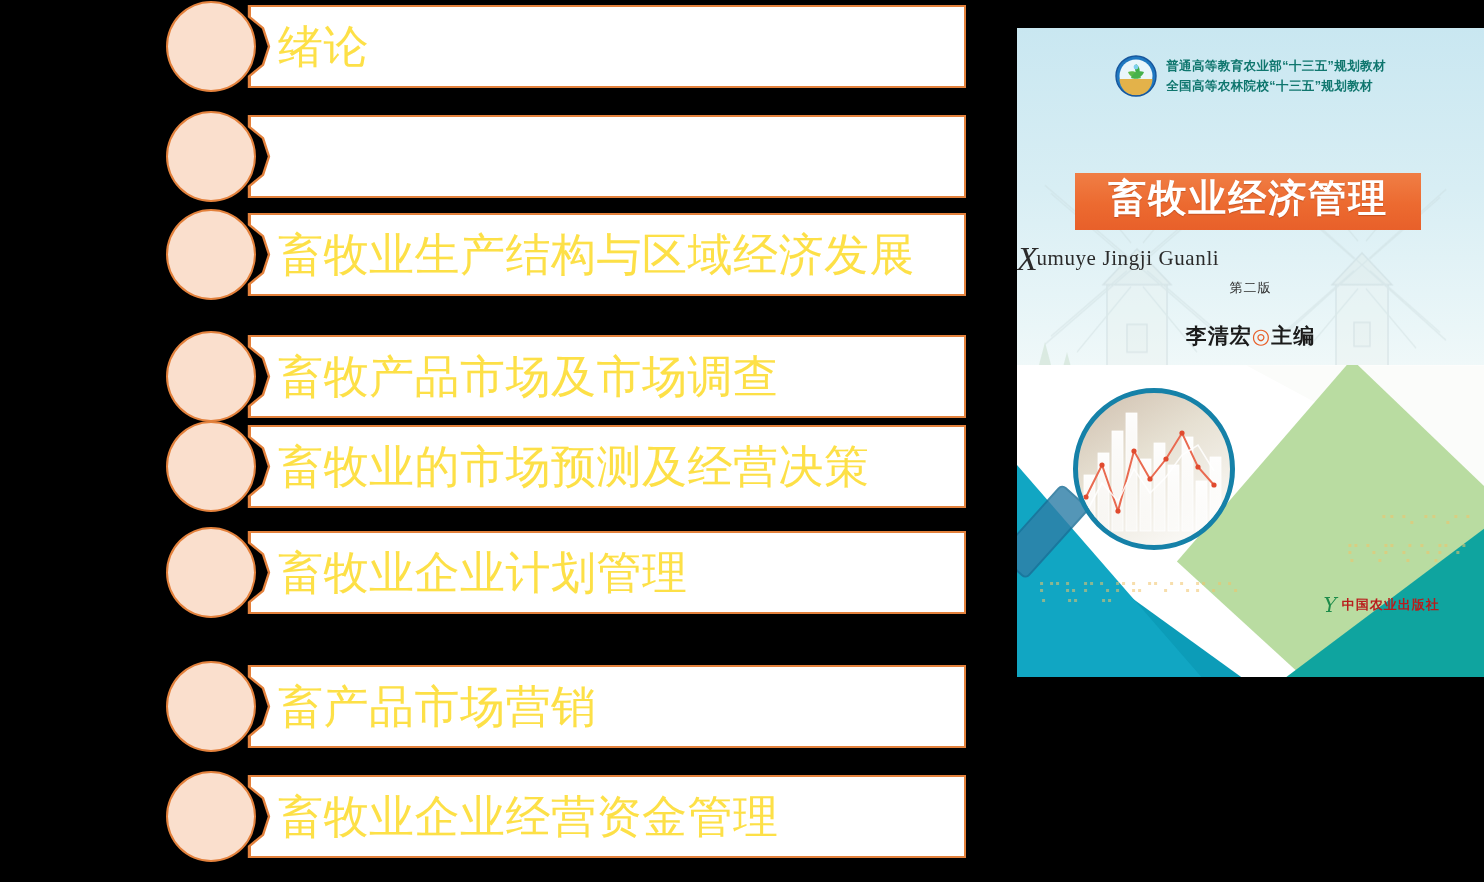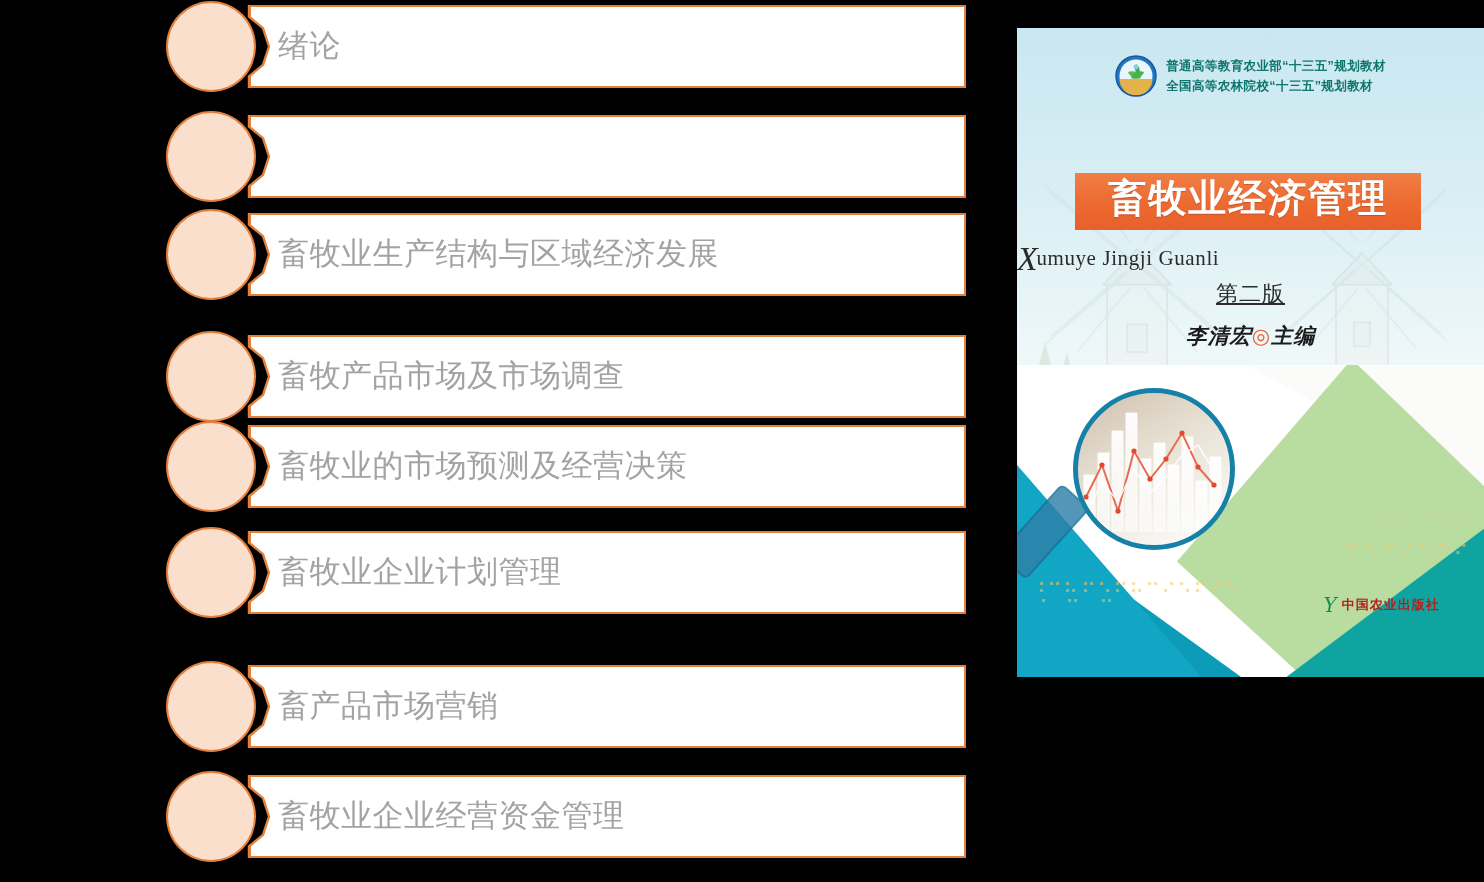--- a/index.html
+++ b/index.html
@@ -70,23 +70,23 @@
     z-index: 3;
   }
   .chapter-label {
     position: absolute;
     left: 112px;
     top: 4px;
     height: 83px;
     right: 8px;
     display: flex;
     align-items: center;
-    font-size: 31px;
+    font-size: 45px;
     line-height: 1.1;
-    color: #a3a3a3;
+    color: #fde047;
     letter-spacing: 0.5px;
     white-space: nowrap;
     z-index: 4;
   }
 
   
   #book-cover {
     position: absolute;
     left: 1017px;
     top: 28px;
@@ -216,38 +216,36 @@
     font-size: 34px;
     font-style: italic;
     vertical-align: -5px;
     margin-right: -2px;
   }
   .cover-edition {
     position: absolute;
     left: 0; top: 38.6%;
     width: 100%;
     text-align: center;
-    font-size: 22px;
+    font-size: 13px;
     color: #2b2b2b;
     letter-spacing: 1px;
     z-index: 6;
-    text-decoration: underline;
   }
   .cover-author {
     position: absolute;
     left: 0; top: 45.3%;
     width: 100%;
     text-align: center;
     font-size: 21px;
     font-weight: bold;
     color: #1b1b1b;
     letter-spacing: 1px;
     z-index: 6;
     white-space: nowrap;
-    font-style: italic;
   }
   .cover-author .author-dot { color: #E8602A; }
 
   
   .magnifier {
     position: absolute;
     left: 12%; top: 55.5%;
     width: 162px; height: 162px;
     z-index: 7;
   }

